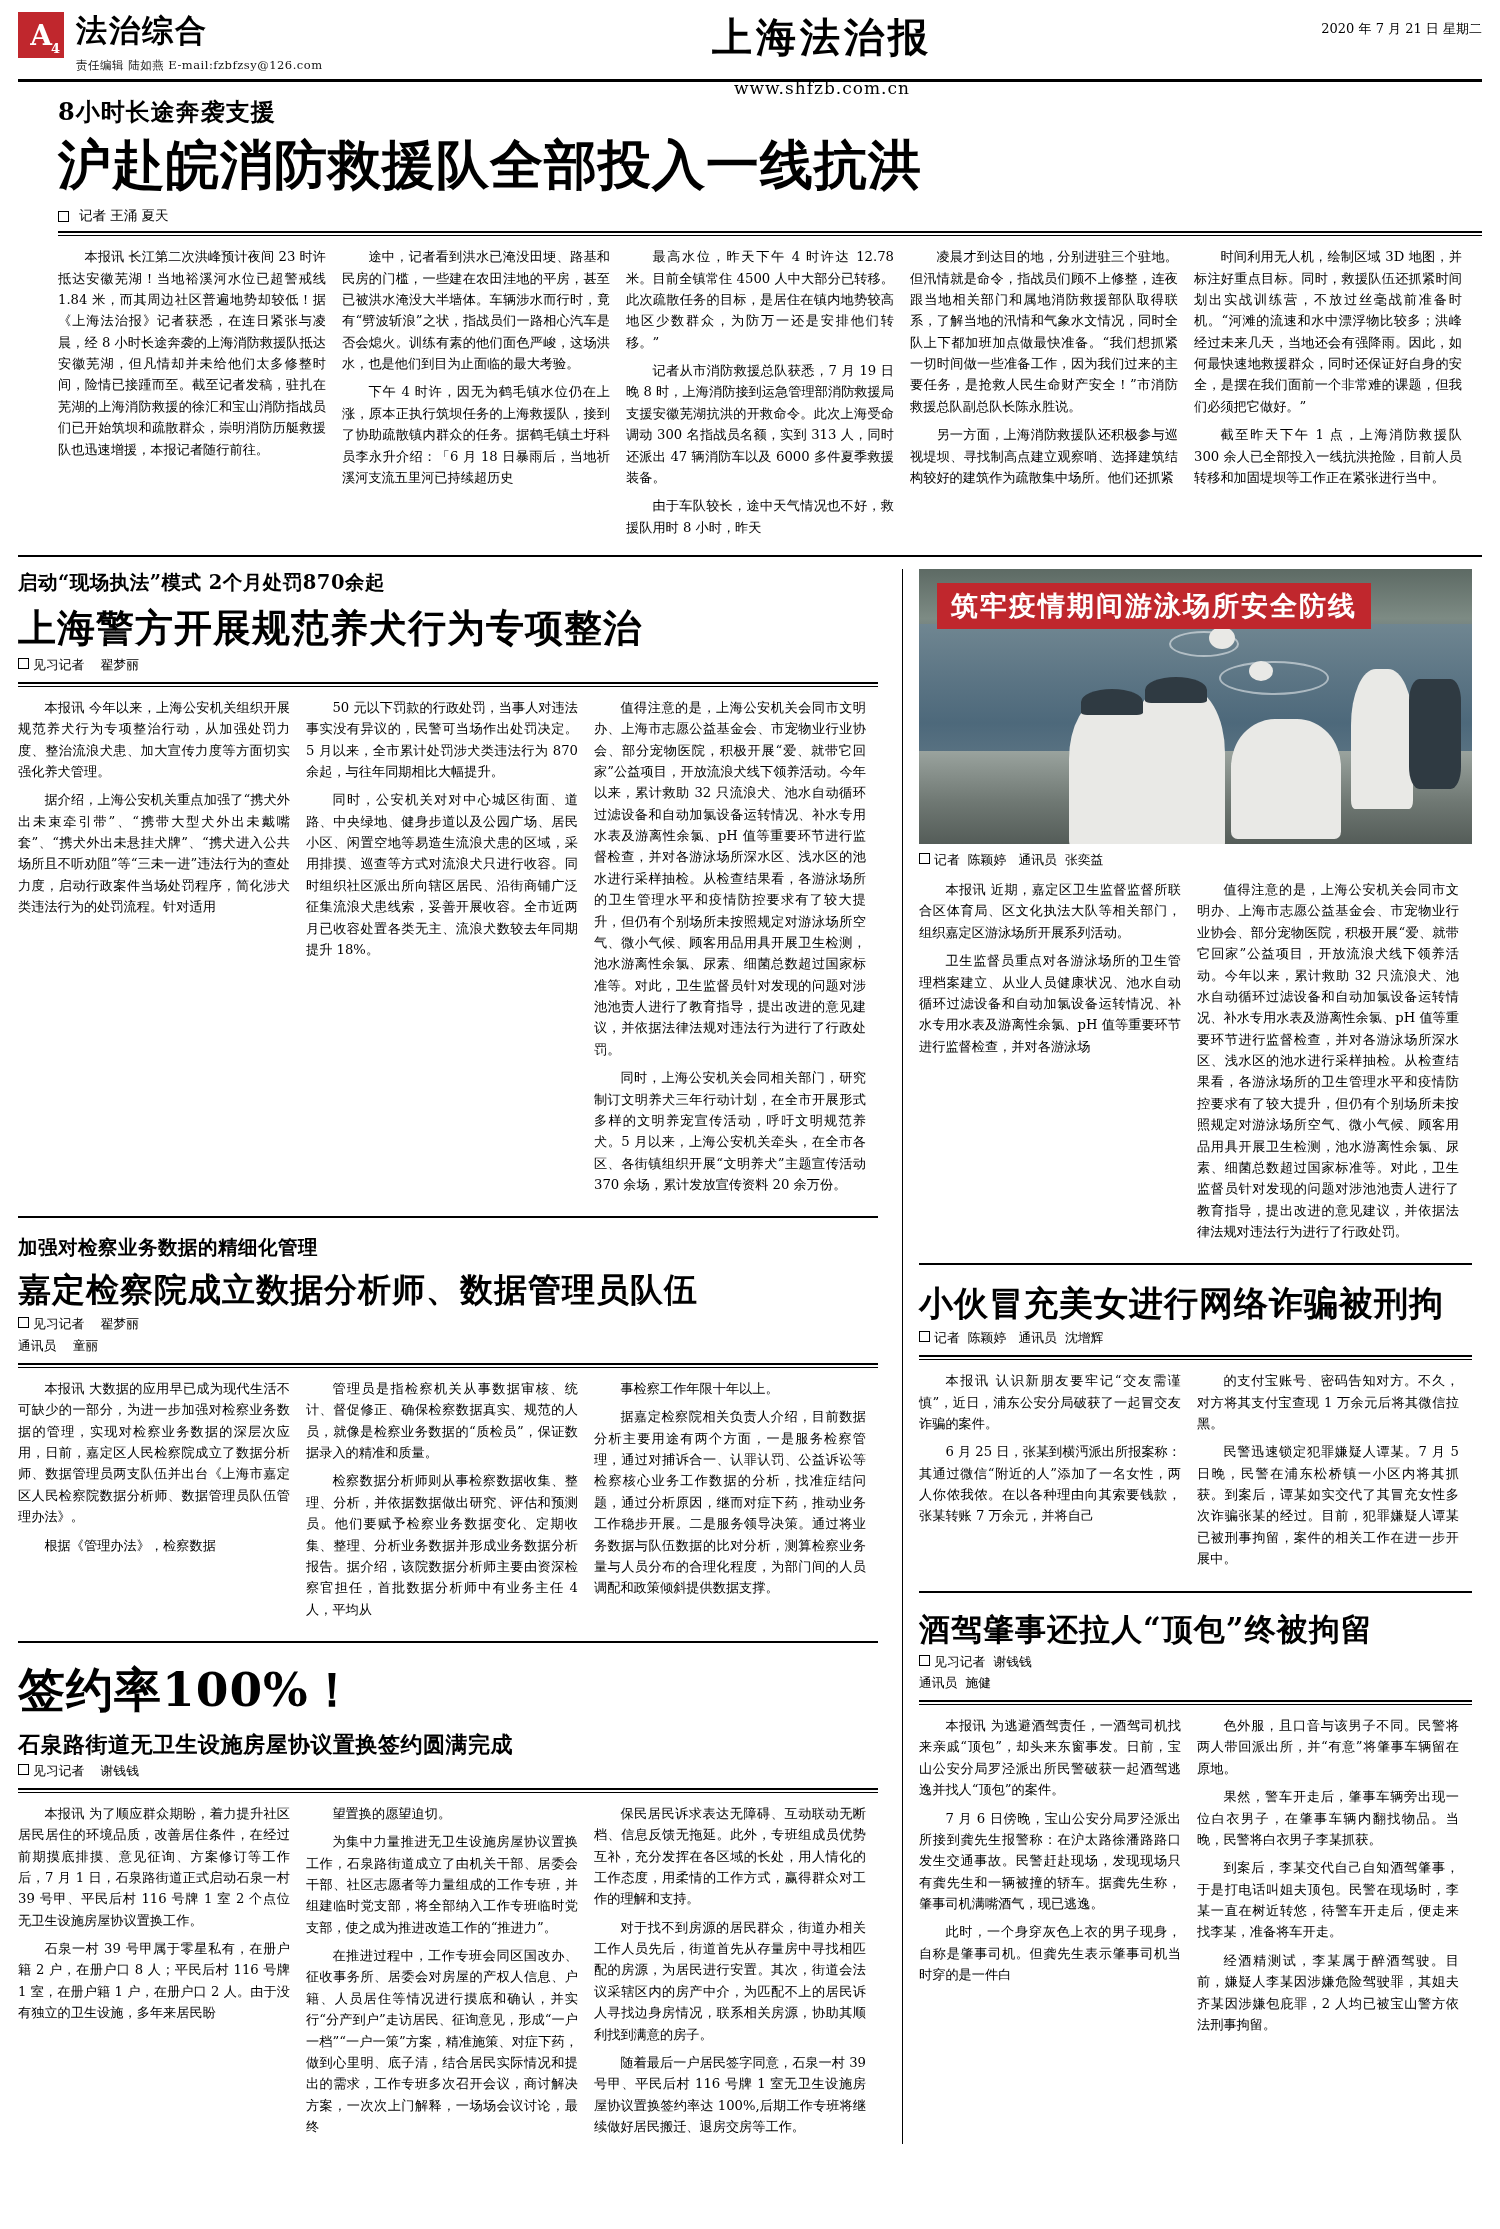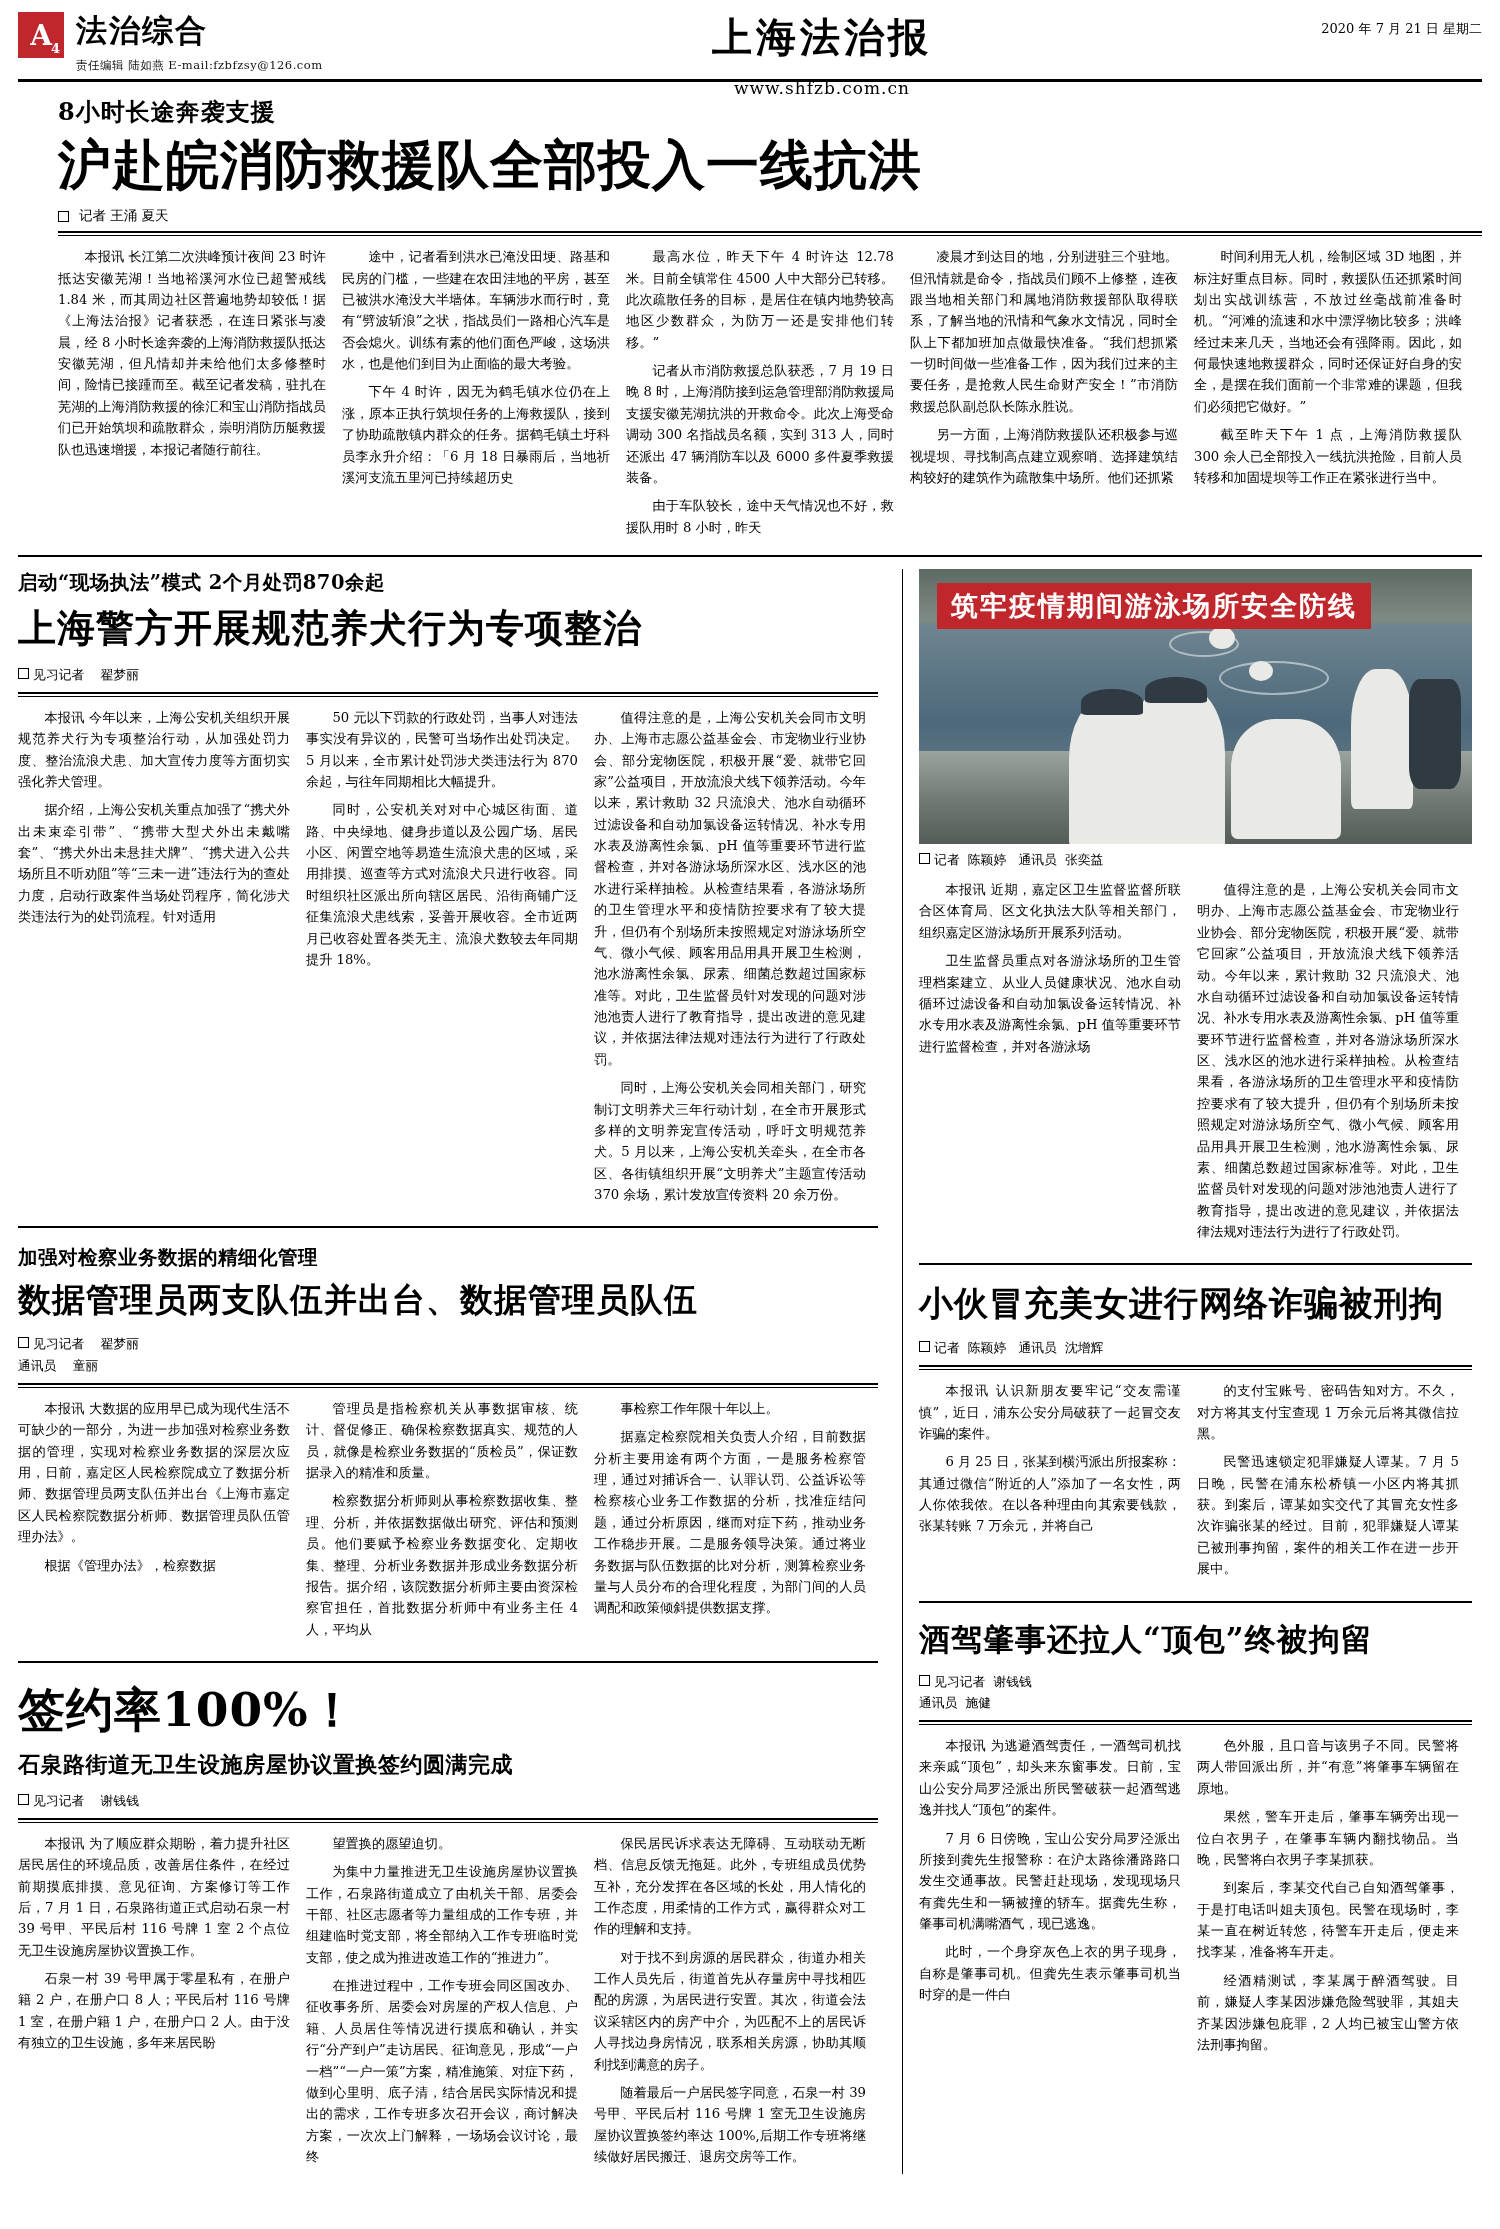--- a/index.html
+++ b/index.html
@@ -54,21 +54,21 @@
   .col p { margin: 0 0 7px 0; text-indent: 2em; }
 
   
   .block { margin-top: 16px; }
   .sub-kicker { font-size: 19.5px; font-weight: bold; letter-spacing: .5px; }
   .sec-head {
     font-size: 38px; font-weight: bold; letter-spacing: 1px; margin-top: 7px;
     font-family: "DejaVu Serif", serif; white-space: nowrap;
   }
   .sec-head.sm { font-size: 33px; }
-  .byline2 { font-size: 12.8px; margin-top: 10px; line-height: 1.7; }
+  .byline2 { font-size: 12.8px; line-height: 1.7; }
 
   
   .photo-wrap { position: relative; }
   .photo {
     width: 100%; height: 275px; position: relative; overflow: hidden;
     background: linear-gradient(180deg,#5d6a64 0%,#7d8b84 18%,#46566b 40%,#33485e 70%,#2b3c4e 100%);
   }
   .photo .pool {
     position: absolute; left: 0; right: 0; top: 20%; bottom: 0;
     background: linear-gradient(180deg,#6f8692 0%,#4e6a7c 45%,#7e9099 100%);
@@ -183,21 +183,21 @@
             <p>值得注意的是，上海公安机关会同市文明办、上海市志愿公益基金会、市宠物业行业协会、部分宠物医院，积极开展“爱、就带它回家”公益项目，开放流浪犬线下领养活动。今年以来，累计救助 32 只流浪犬、池水自动循环过滤设备和自动加氯设备运转情况、补水专用水表及游离性余氯、pH 值等重要环节进行监督检查，并对各游泳场所深水区、浅水区的池水进行采样抽检。从检查结果看，各游泳场所的卫生管理水平和疫情防控要求有了较大提升，但仍有个别场所未按照规定对游泳场所空气、微小气候、顾客用品用具开展卫生检测，池水游离性余氯、尿素、细菌总数超过国家标准等。对此，卫生监督员针对发现的问题对涉池池责人进行了教育指导，提出改进的意见建议，并依据法律法规对违法行为进行了行政处罚。</p>
             <p>同时，上海公安机关会同相关部门，研究制订文明养犬三年行动计划，在全市开展形式多样的文明养宠宣传活动，呼吁文明规范养犬。5 月以来，上海公安机关牵头，在全市各区、各街镇组织开展“文明养犬”主题宣传活动 370 余场，累计发放宣传资料 20 余万份。</p>
           </div>
         </div>
       </div>
 
       <div class="hr-blk"></div>
 
       <div class="block">
         <div class="sub-kicker">加强对检察业务数据的精细化管理</div>
-        <div class="sec-head sm">数据管理员两支队伍并出台、数据管理员队伍</div>
+        <div class="sec-head sm">嘉定检察院成立数据分析师、数据管理员队伍</div>
         <div class="byline2">
           <span class="cb"></span>
           <span>见习记者</span>
           &nbsp;&nbsp;
           <span>翟梦丽</span>
           <br>
           <span>通讯员</span>
           &nbsp;&nbsp;
           <span>童丽</span>
         </div>

